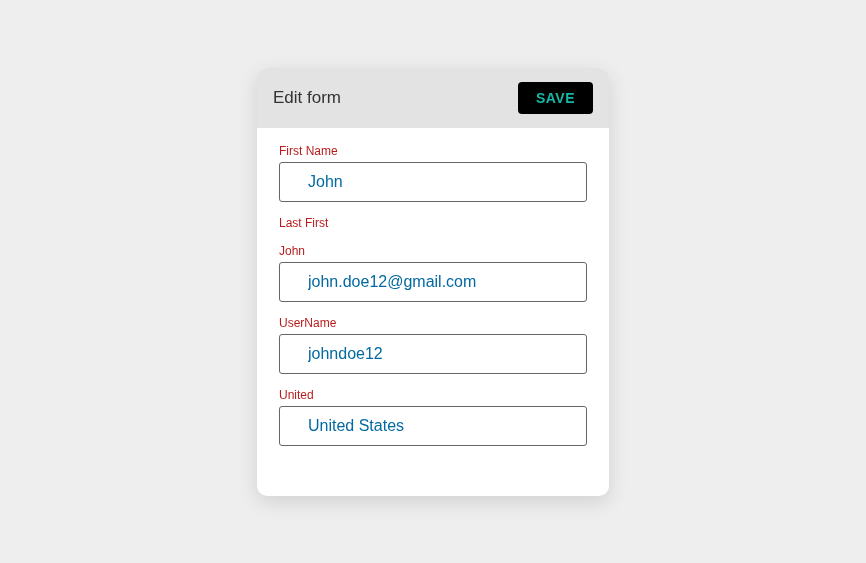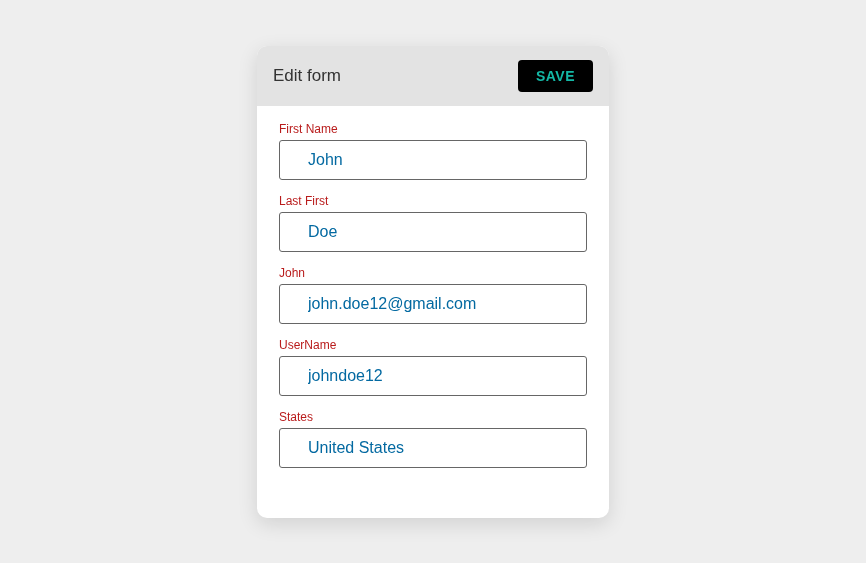--- a/index.html
+++ b/index.html
@@ -80,32 +80,31 @@
   </div>
   <div class="card-body">
 
     <div class="field">
       <label class="field-label">First Name</label>
       <input class="field-input" type="text" value="John" style="">
     </div>
 
     <div class="field">
       <label class="field-label">Last First</label>
-      <input class="field-input" type="text" value="Doe" style="">
     </div>
 
     <div class="field">
       <label class="field-label">John</label>
       <input class="field-input" type="text" value="john.doe12@gmail.com" style="">
     </div>
 
     <div class="field">
       <label class="field-label">UserName</label>
       <input class="field-input" type="text" value="johndoe12" style="">
     </div>
 
     <div class="field">
-      <label class="field-label">States</label>
+      <label class="field-label">United</label>
       <input class="field-input" type="text" value="United States" style="">
     </div>
 
   </div>
 </div>
 
 </body></html>

